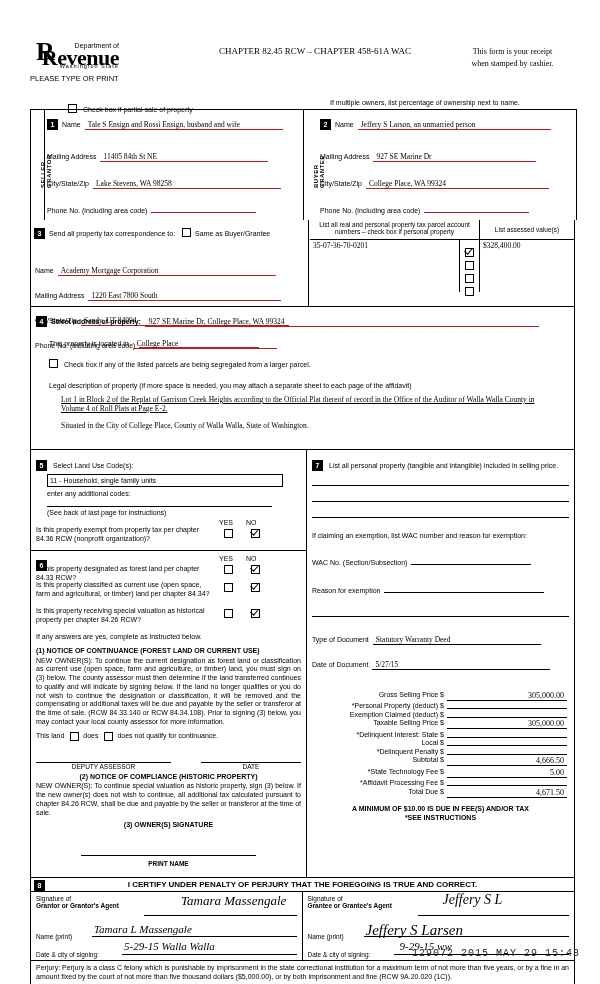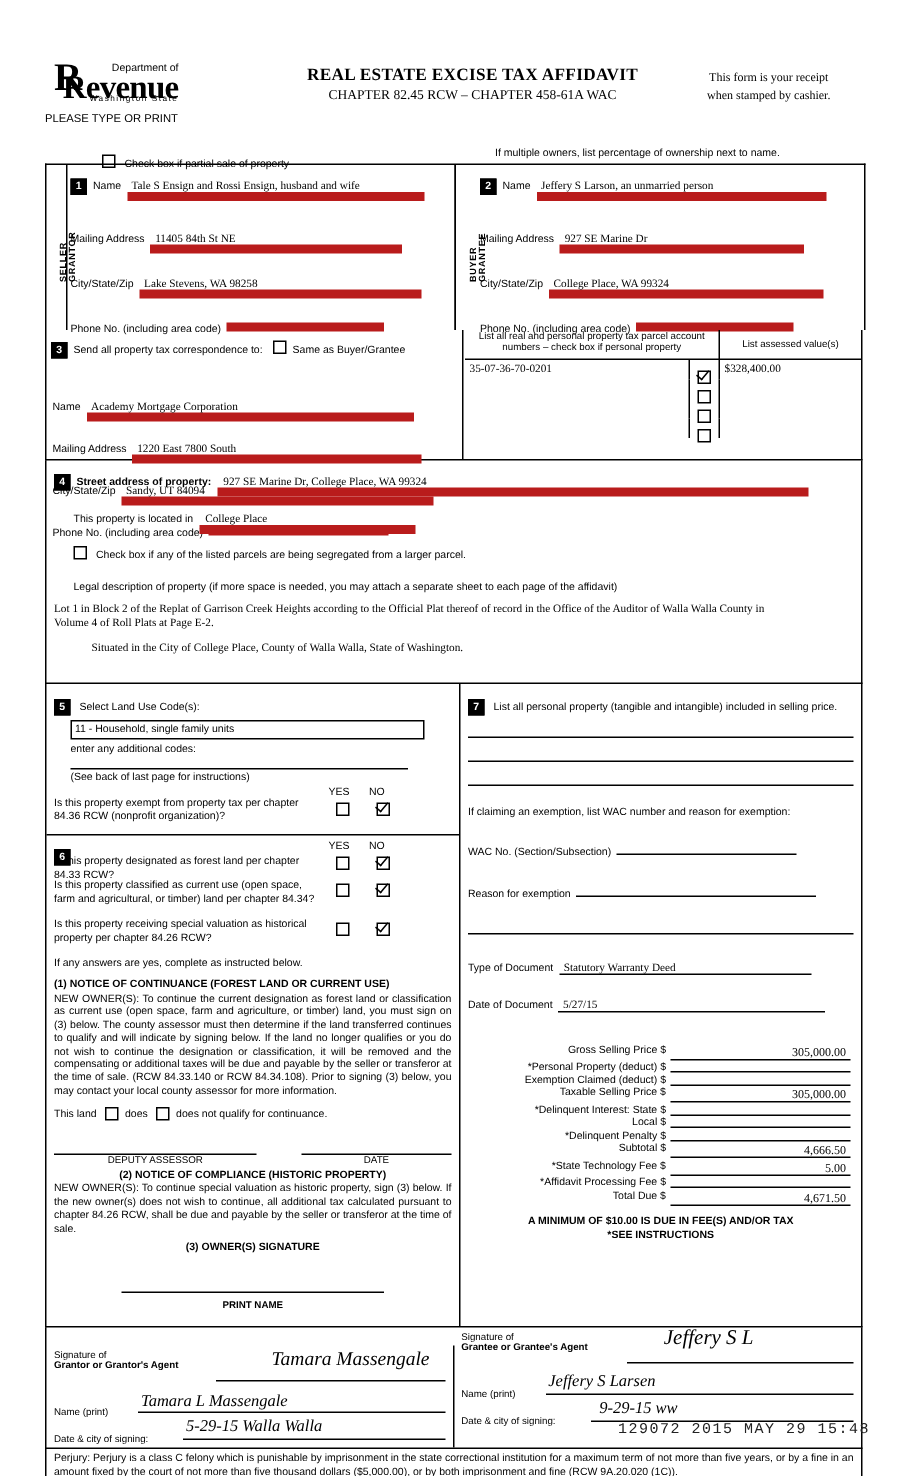--- a/index.html
+++ b/index.html
@@ -29,42 +29,42 @@
   .cb.chk:after{content:"";position:absolute;left:0px;top:-3px;width:4px;height:7px;border:solid #000;border-width:0 1.4px 1.4px 0;transform:rotate(40deg);}
   .lbl{font-size:7px;font-family:"Liberation Sans",sans-serif;}
 
   
   .parties{position:relative;width:545px;height:110px;border:1px solid #000;border-bottom:none;}
   .vline{position:absolute;top:0;bottom:0;width:0;border-left:1px solid #000;}
   .sidebar{position:absolute;left:0;top:0;width:13px;height:100%;border-right:1px solid #000;}
   .sidetxt{position:absolute;font-size:6px;font-family:"Liberation Sans",sans-serif;font-weight:bold;
            transform:rotate(-90deg);transform-origin:left top;white-space:nowrap;letter-spacing:.5px;}
   .ptl{font-size:7px;font-family:"Liberation Sans",sans-serif;}
-  .fieldline{border-bottom:6px solid #b91c1c;display:inline-block;}
+  .fieldline{border-bottom:1px solid #b91c1c;display:inline-block;}
   .val{font-size:7.5px;font-family:"Liberation Serif",serif;}
 
   
   .sec{border:1px solid #000;border-top:none;position:relative;}
 
   .twocol{display:flex;border:1px solid #000;border-top:none;}
   .colL{width:277px;border-right:1px solid #000;padding:4px 5px;box-sizing:border-box;}
   .colR{width:268px;padding:4px 5px;box-sizing:border-box;}
 
   .q{font-size:7px;font-family:"Liberation Sans",sans-serif;line-height:1.25;}
   .yesno{font-size:7px;font-family:"Liberation Sans",sans-serif;}
 
   .dollarrow{display:flex;justify-content:space-between;font-size:7px;font-family:"Liberation Sans",sans-serif;margin-top:1.5px;}
   .dollarrow .amt{font-family:"Liberation Serif",serif;font-size:8px;}
   .lineamt{flex:1;border-bottom:1px solid #000;margin:0 2px 0 3px;text-align:right;padding-right:3px;}
 
   
   .sigwrap{border:1px solid #000;border-top:none;position:relative;}
   .sigcols{display:flex;}
   .sigcol{width:272.5px;padding:3px 5px 2px 5px;box-sizing:border-box;}
-  .sigcol.l{border-right:1px solid #000;margin-top:12px;}
+  .sigcol.l{border-right:1px solid #000;}
 
   .script{font-family:"Liberation Serif",serif;font-style:italic;}
   .stamp{position:absolute;right:20px;bottom:25px;font-family:"Liberation Mono",monospace;font-size:10px;letter-spacing:1px;color:#222;}
 
   .tiny{font-size:6.5px;font-family:"Liberation Sans",sans-serif;}
   .bold{font-weight:bold;}
   .ctr{text-align:center;}
   .u-in{display:inline-block;border-bottom:1px solid #000;}
 </style>
 </head>
@@ -78,21 +78,20 @@
       <div style="display:flex;align-items:flex-start;">
         <div style="font-size:26px;font-weight:bold;line-height:20px;">R</div>
         <div style="margin-left:1px;text-align:right;">
           <div class="dept">Department of</div>
           <div class="rev" style="line-height:17px;margin-left:-14px;">Revenue</div>
           <div class="state" style="margin-left:-12px;">Washington State</div>
         </div>
       </div>
     </div>
     <div class="title">
-      <div class="t1">REAL ESTATE EXCISE TAX AFFIDAVIT</div>
       <div class="t2">CHAPTER 82.45 RCW – CHAPTER 458-61A WAC</div>
     </div>
     <div class="receipt">
       <div>This form is your receipt</div>
       <div>when stamped by cashier.</div>
     </div>
     <div class="typeprint">PLEASE TYPE OR PRINT</div>
   </div>
 
   <div style="position:relative;height:11px;">
@@ -219,21 +218,21 @@
       <span class="ptl">This property is located in</span>
       <span class="fieldline val" style="width:140px;padding-left:4px;">College Place</span>
     </div>
     <div style="margin-top:3px;margin-left:13px;">
       <span class="cb"></span>
       <span class="ptl" style="margin-left:2px;">Check box if any of the listed parcels are being segregated from a larger parcel.</span>
     </div>
     <div style="margin-top:3px;margin-left:13px;">
       <span class="ptl">Legal description of property (if more space is needed, you may attach a separate sheet to each page of the affidavit)</span>
     </div>
-    <div style="margin-top:3px;width:480px;" class="val">Lot 1 in Block 2 of the Replat of Garrison Creek Heights according to the Official Plat thereof of record in the Office of the Auditor of Walla Walla County in Volume 4 of Roll Plats at Page E-2.</div>
+    <div style="margin-top:3px;margin-left:25px;width:480px;text-decoration:underline;" class="val">Lot 1 in Block 2 of the Replat of Garrison Creek Heights according to the Official Plat thereof of record in the Office of the Auditor of Walla Walla County in Volume 4 of Roll Plats at Page E-2.</div>
     <div style="margin-top:8px;margin-left:25px;" class="val">Situated in the City of College Place, County of Walla Walla, State of Washington.</div>
     <div style="height:14px;"></div>
   </div>
 
   <div class="twocol">
     <div class="colL">
 
       <div>
         <span class="num">5</span>
         <span class="ptl" style="margin-left:2px;">Select Land Use Code(s):</span>
@@ -388,20 +387,24 @@
           <span class="lineamt amt">4,671.50</span>
         </div>
       </div>
 
       <div class="q bold ctr" style="margin-top:7px;">A MINIMUM OF $10.00 IS DUE IN FEE(S) AND/OR TAX</div>
       <div class="q bold ctr">*SEE INSTRUCTIONS</div>
     </div>
   </div>
 
   <div class="sigwrap">
+    <div style="position:relative;height:13px;border-bottom:1px solid #000;">
+      <span class="num" style="position:absolute;left:3px;top:2px;">8</span>
+      <div class="ctr bold" style="font-size:8px;font-family:'Liberation Sans',sans-serif;padding-top:2px;">I CERTIFY UNDER PENALTY OF PERJURY THAT THE FOREGOING IS TRUE AND CORRECT.</div>
+    </div>
 
     <div class="sigcols">
       <div class="sigcol l">
         <div style="position:relative;height:26px;">
           <div class="tiny">Signature of</div>
           <div class="tiny bold">Grantor or Grantor's Agent</div>
           <div class="script" style="position:absolute;left:145px;top:-2px;font-size:13px;">Tamara Massengale</div>
           <div style="position:absolute;left:108px;right:0;top:20px;border-bottom:1px solid #000;"></div>
         </div>
         <div style="position:relative;margin-top:4px;height:14px;">
@@ -418,21 +421,21 @@
 
       <div class="sigcol">
         <div style="position:relative;height:26px;">
           <div class="tiny">Signature of</div>
           <div class="tiny bold">Grantee or Grantee's Agent</div>
           <div class="script" style="position:absolute;left:135px;top:-3px;font-size:14px;">Jeffery S L</div>
           <div style="position:absolute;left:110px;right:0;top:20px;border-bottom:1px solid #000;"></div>
         </div>
         <div style="position:relative;margin-top:4px;height:14px;">
           <span class="tiny">Name (print)</span>
-          <span class="script" style="position:absolute;left:58px;top:-3px;font-size:11px;">Jeffery S Larsen</span>
+          <span class="script" style="position:absolute;left:58px;top:-3px;font-size:15px;">Jeffery S Larsen</span>
           <div style="position:absolute;left:56px;right:0;top:11px;border-bottom:1px solid #000;"></div>
         </div>
         <div style="position:relative;margin-top:4px;height:15px;">
           <span class="tiny">Date &amp; city of signing:</span>
           <span class="script" style="position:absolute;left:92px;top:-3px;font-size:11px;">9-29-15  ww</span>
           <div style="position:absolute;left:86px;right:0;top:11px;border-bottom:1px solid #000;"></div>
         </div>
       </div>
     </div>
   </div>

